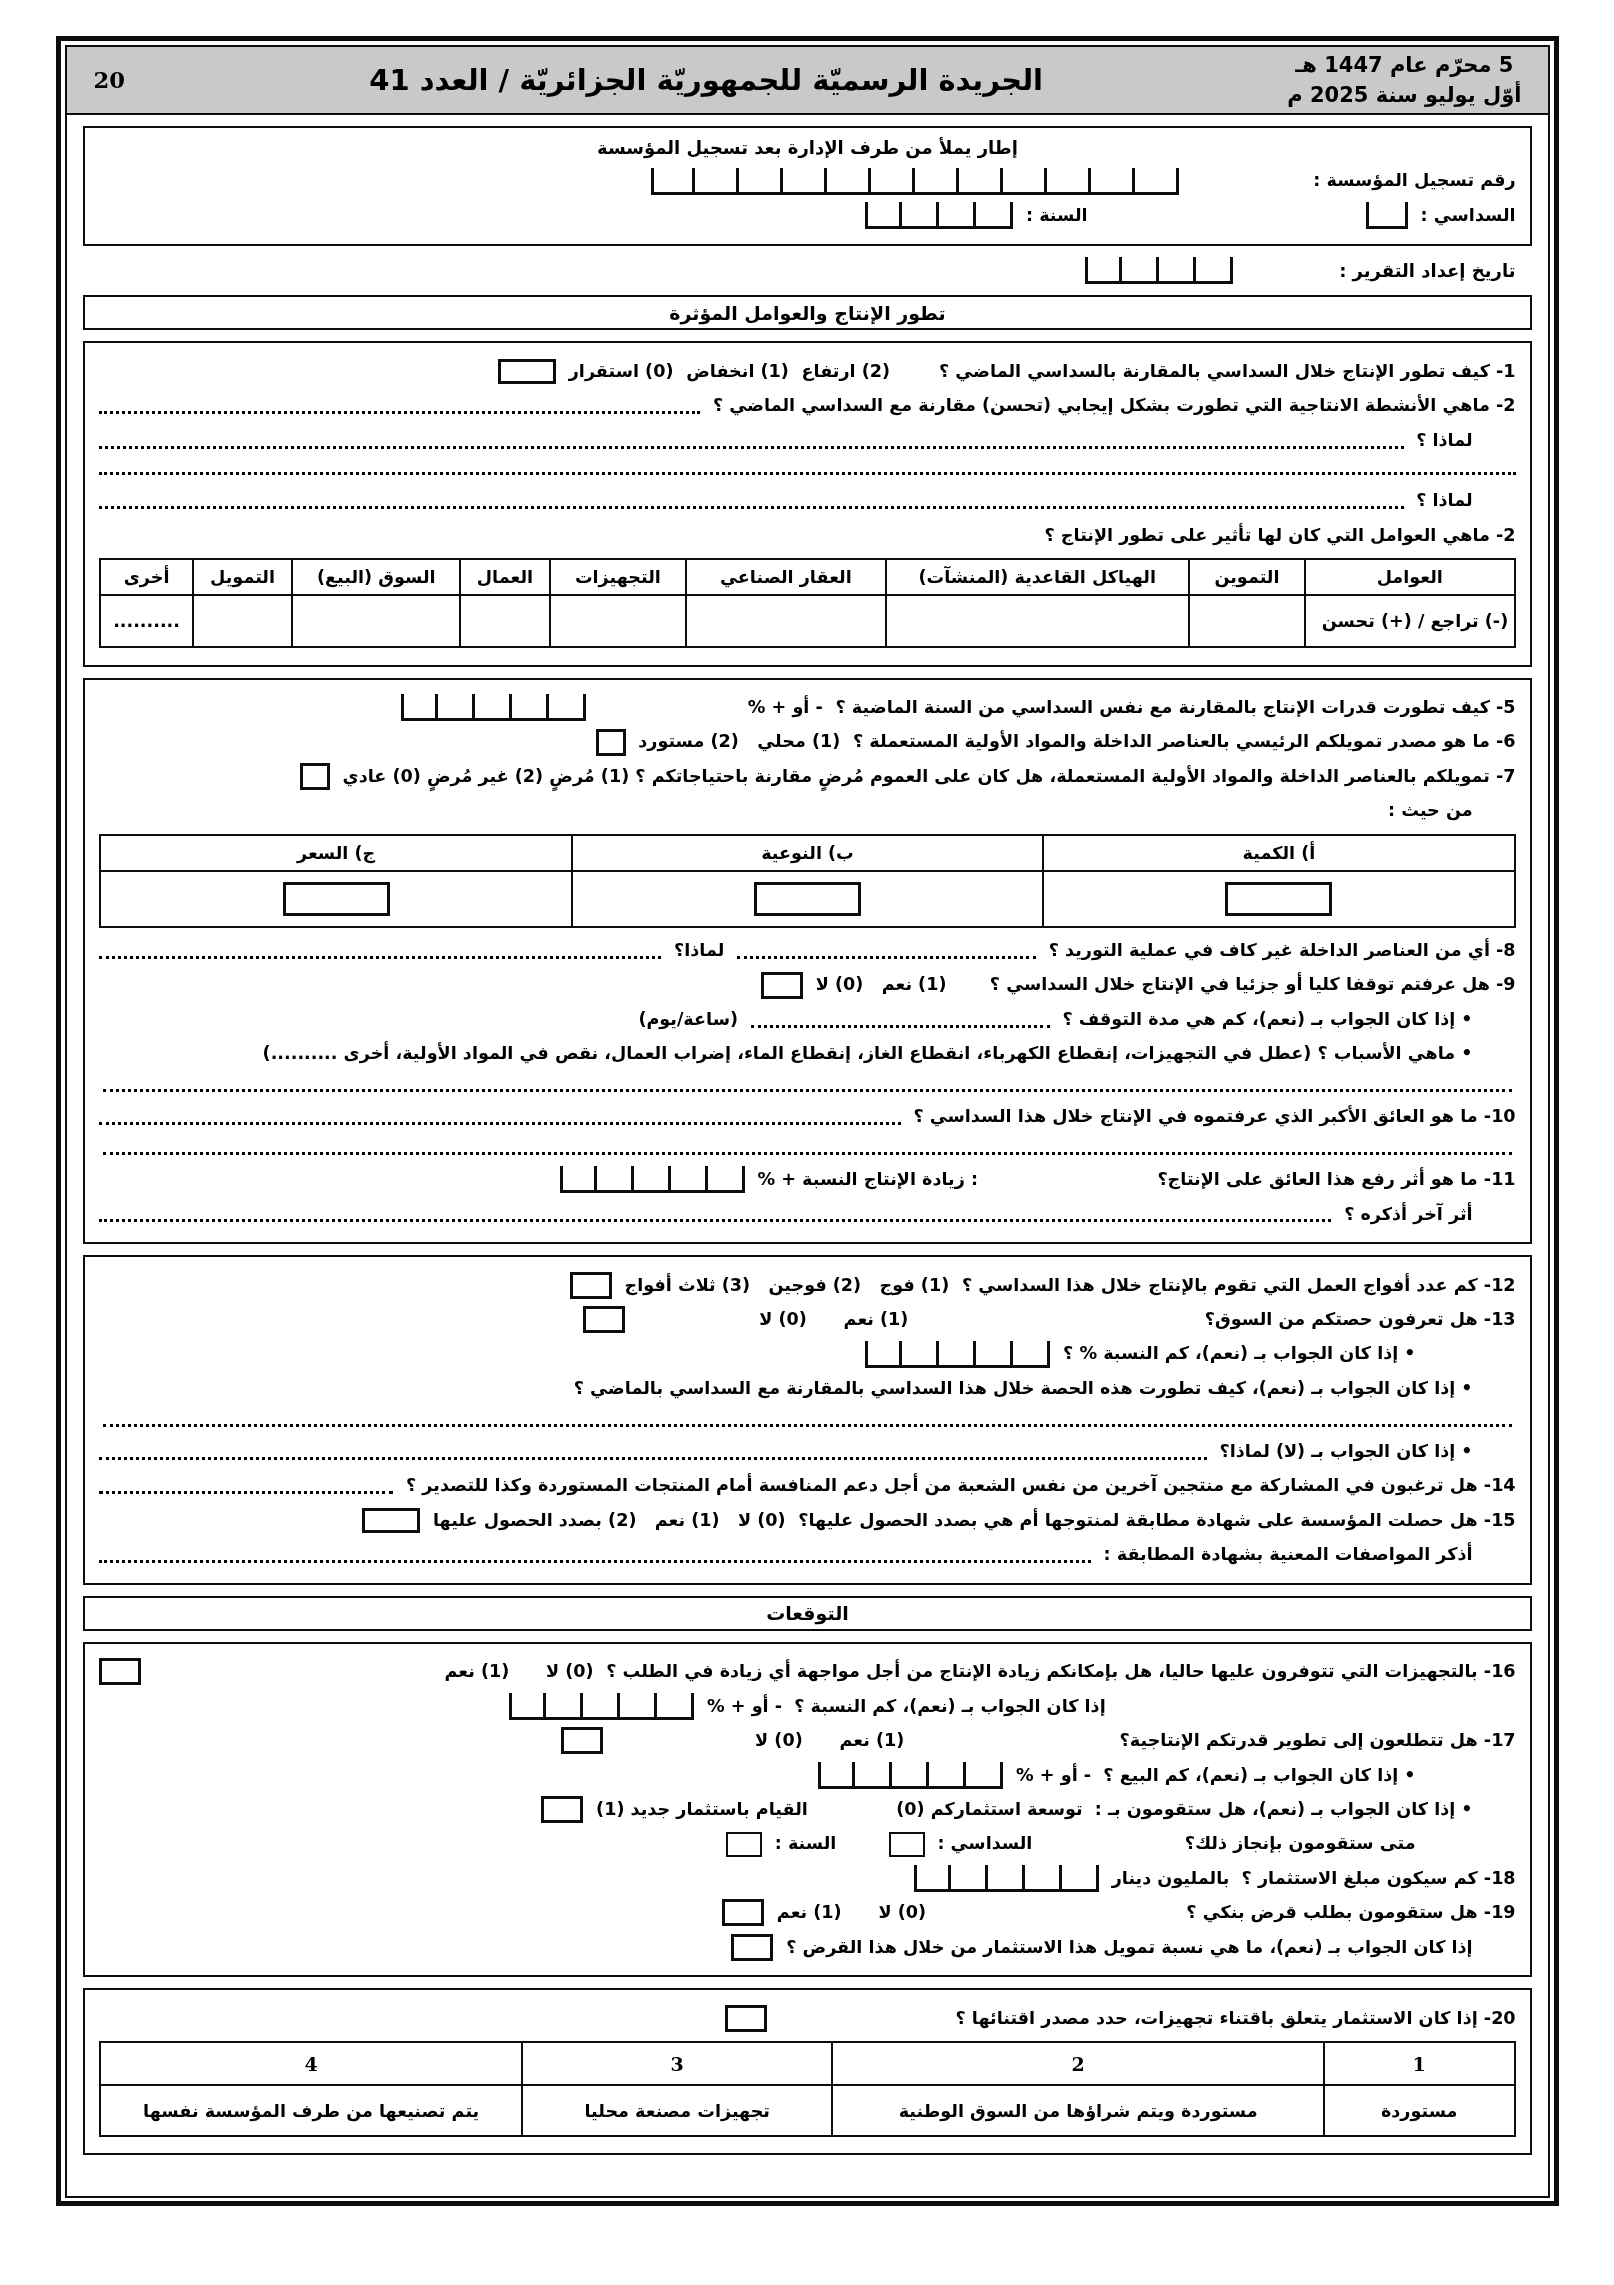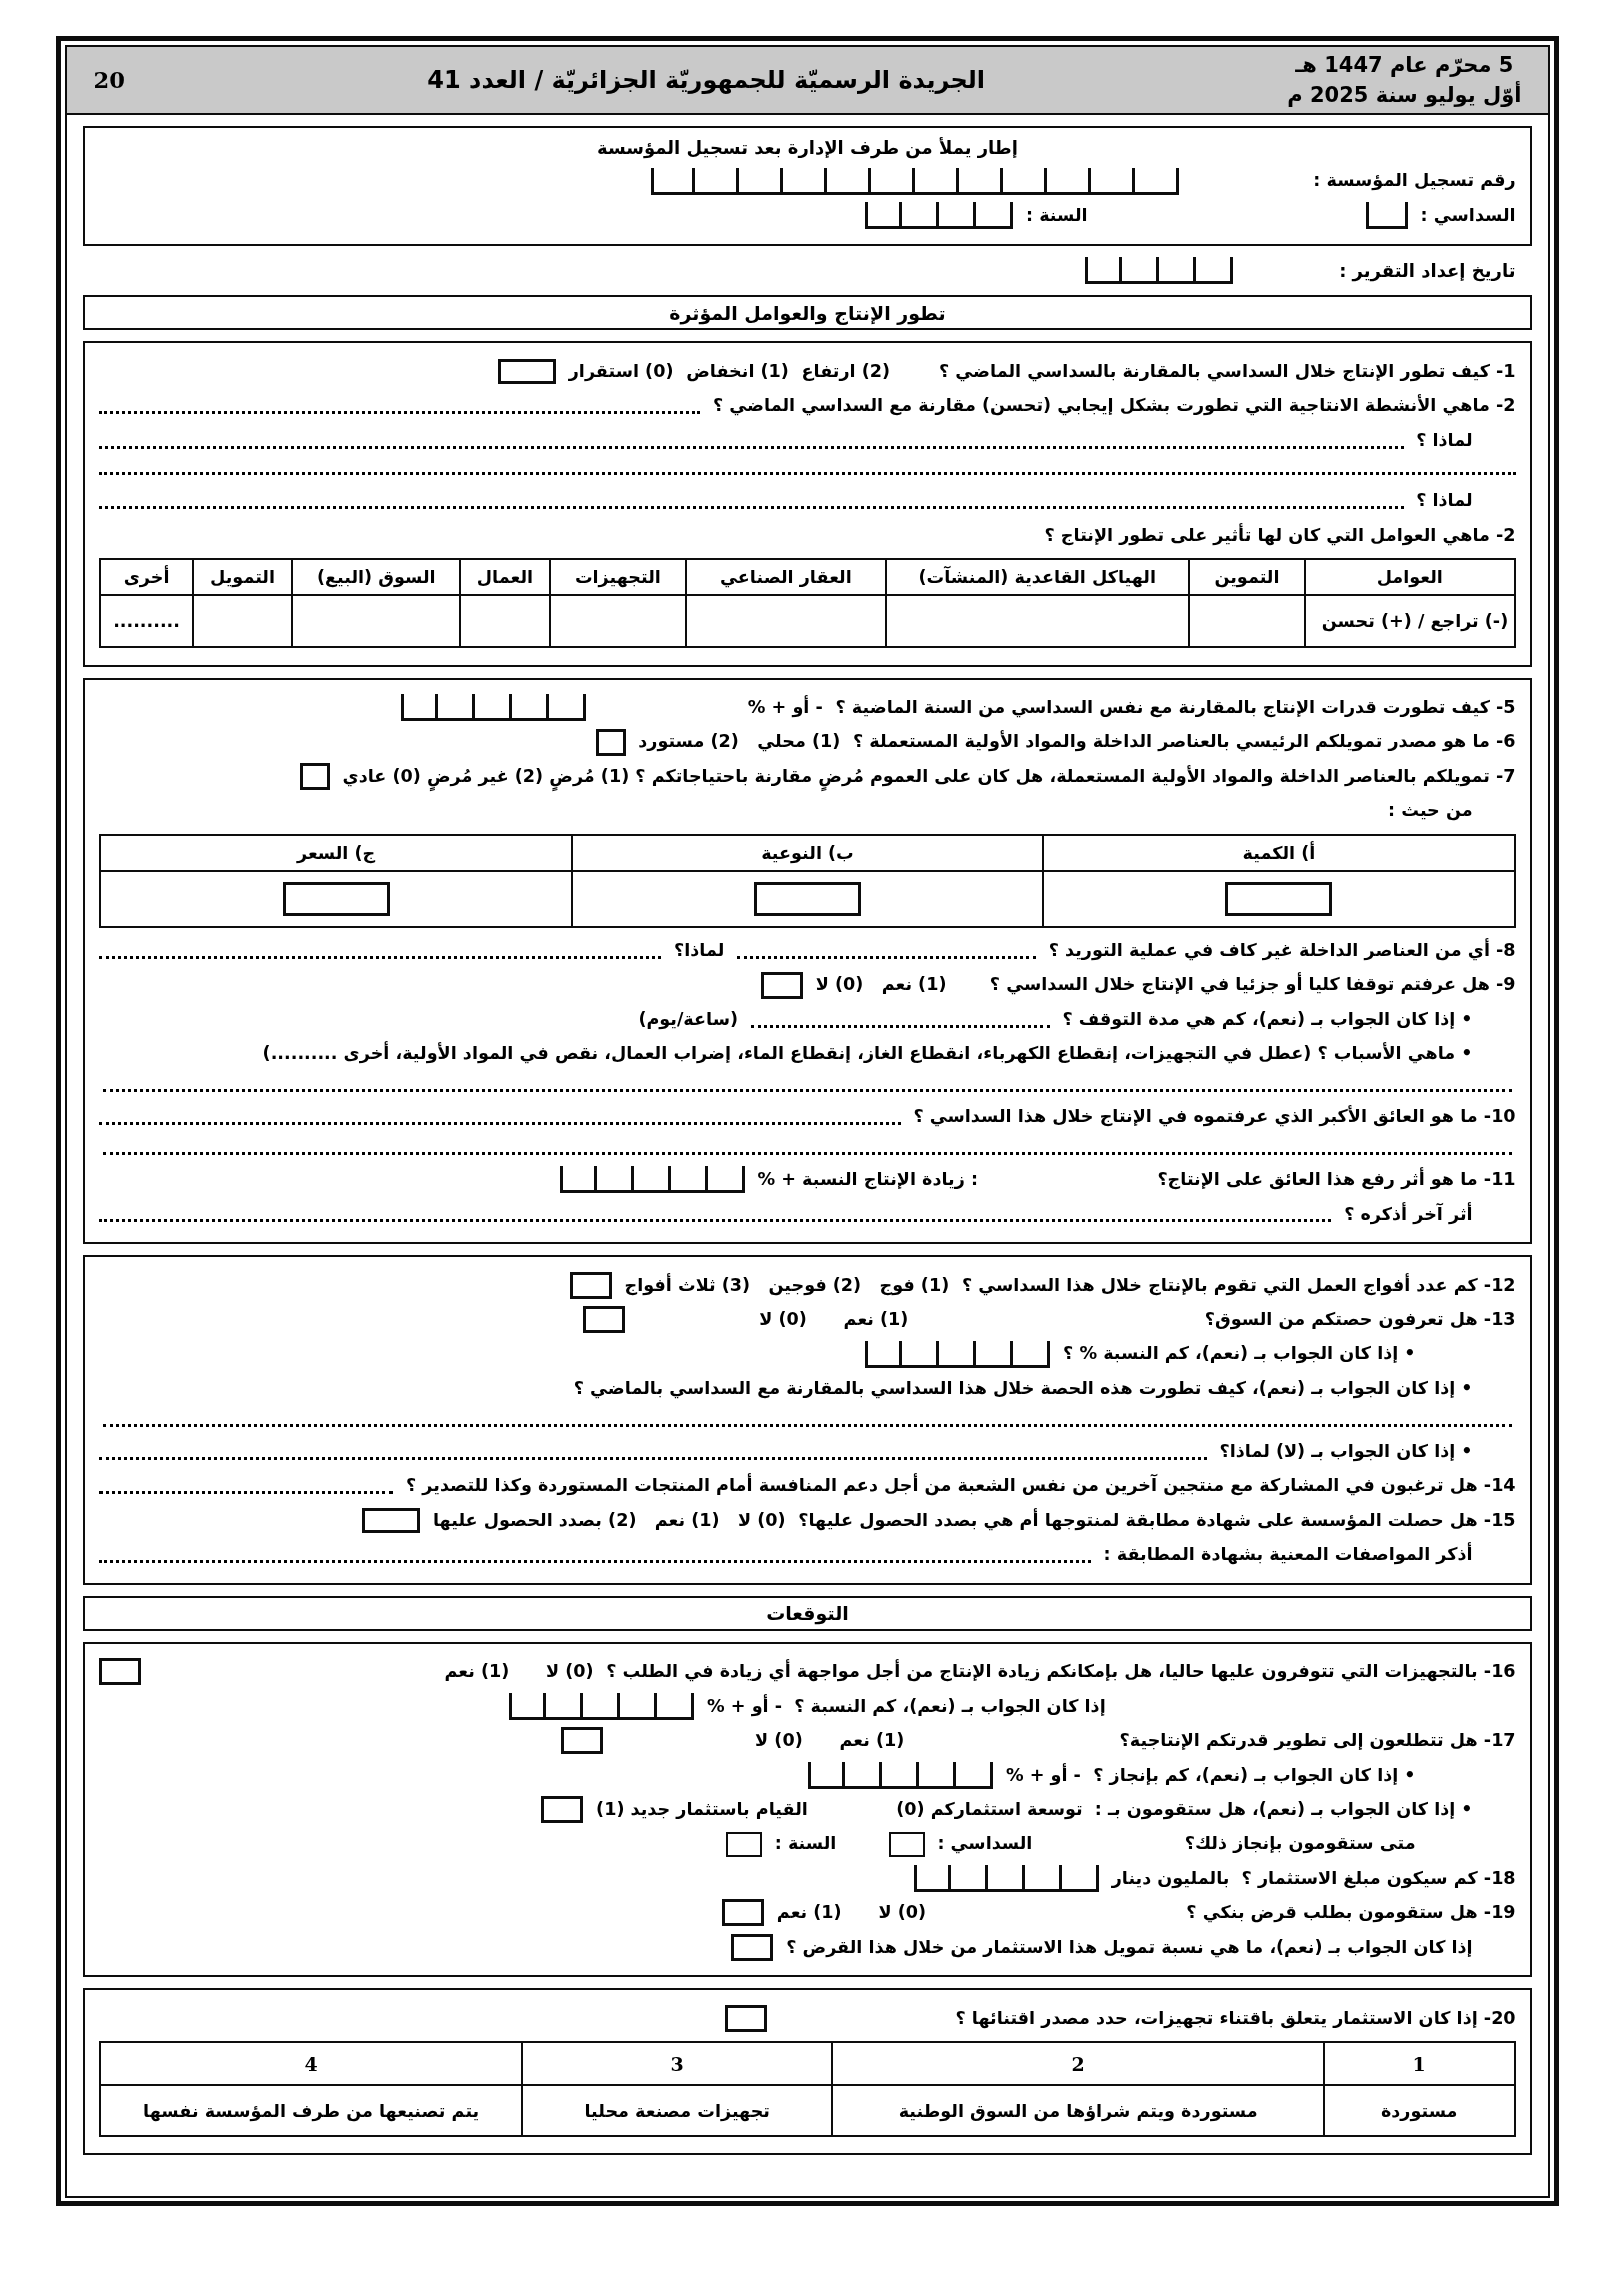--- a/index.html
+++ b/index.html
@@ -12,21 +12,21 @@
   }
   .page-frame { margin:36px 56px 33px; border:5.4px solid #0d0d0d; padding:3.6px; }
   .page-inner { border:2.3px solid #0d0d0d; padding-bottom:23.5px; min-height:2153px; }
 
   
   .strip {
     background:#c9c9c9; border-bottom:2.7px solid #0d0d0d;
     display:flex; align-items:center; padding:3px 27px; gap:18px;
   }
   .strip .dates { text-align:center; font-size:21px; line-height:1.45; white-space:nowrap; }
-  .strip .jtitle { flex:1; text-align:center; font-size:24px; }
+  .strip .jtitle { flex:1; text-align:center; font-size:29px; }
   .strip .pnum { font-size:22.6px; font-family:"DejaVu Serif", serif; }
 
   
   .doc-title { text-align:center; margin:14.5px 0 9px; font-size:22px; line-height:1.5; }
 
   
   .box { border:2.7px solid #0d0d0d; margin:11px 16.3px; padding:7.2px 14.5px; font-size:17.6px; }
   .box.center-title { text-align:center; padding:4.5px 14.5px; font-size:19px; }
 
   .q { display:flex; align-items:center; gap:12.7px; margin:7.2px 0; line-height:1.55; }
@@ -342,21 +342,21 @@
           </span>
     </div>
     <div class="q">
       <span class="txt">17- هل تتطلعون إلى تطوير قدرتكم الإنتاجية؟</span>
       <span class="sp" style="width:190px"></span>
       <span class="txt">(1) نعم      (0) لا</span>
       <span class="sp" style="width:127px"></span>
       <span class="cb"></span>
     </div>
     <div class="q indent2">
-      <span class="txt">• إذا كان الجواب بـ (نعم)، كم بإنجاز ؟  - أو + %</span>
+      <span class="txt">• إذا كان الجواب بـ (نعم)، كم البيع ؟  - أو + %</span>
       <span class="comb">
             <i></i>
             <i></i>
             <i></i>
             <i></i>
             <i></i>
           </span>
     </div>
     <div class="q indent">
       <span class="txt">• إذا كان الجواب بـ (نعم)، هل ستقومون بـ :  توسعة استثماركم (0)</span>

